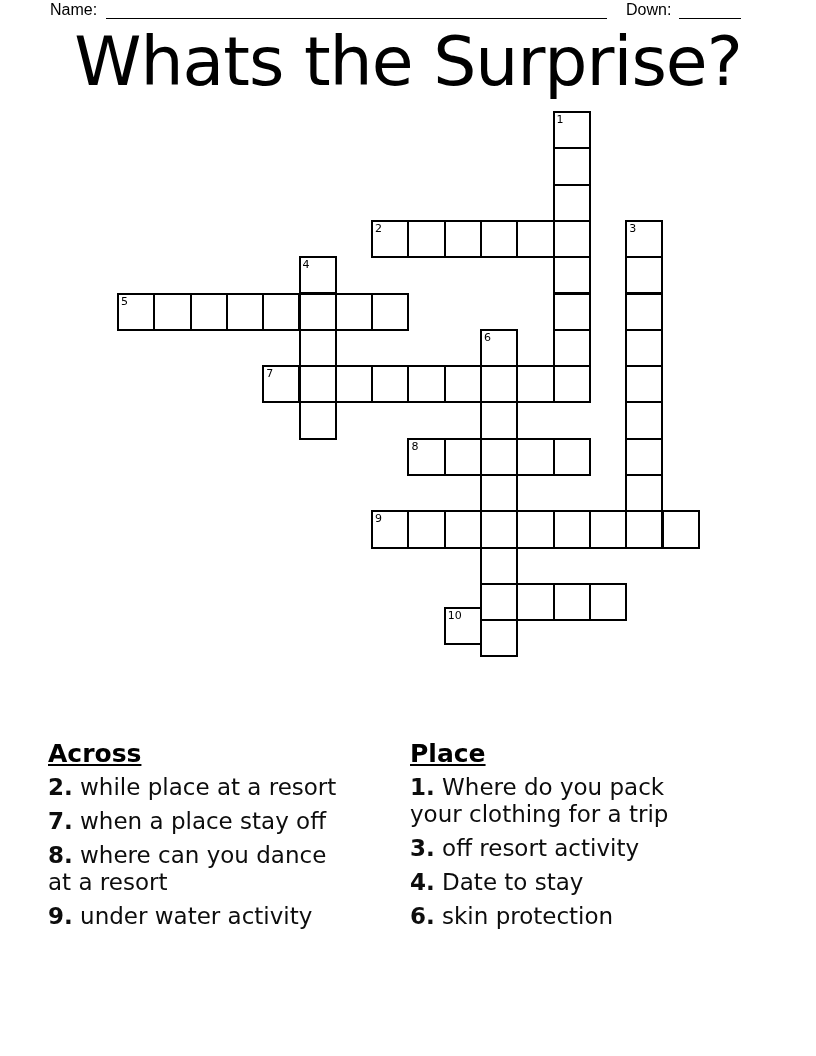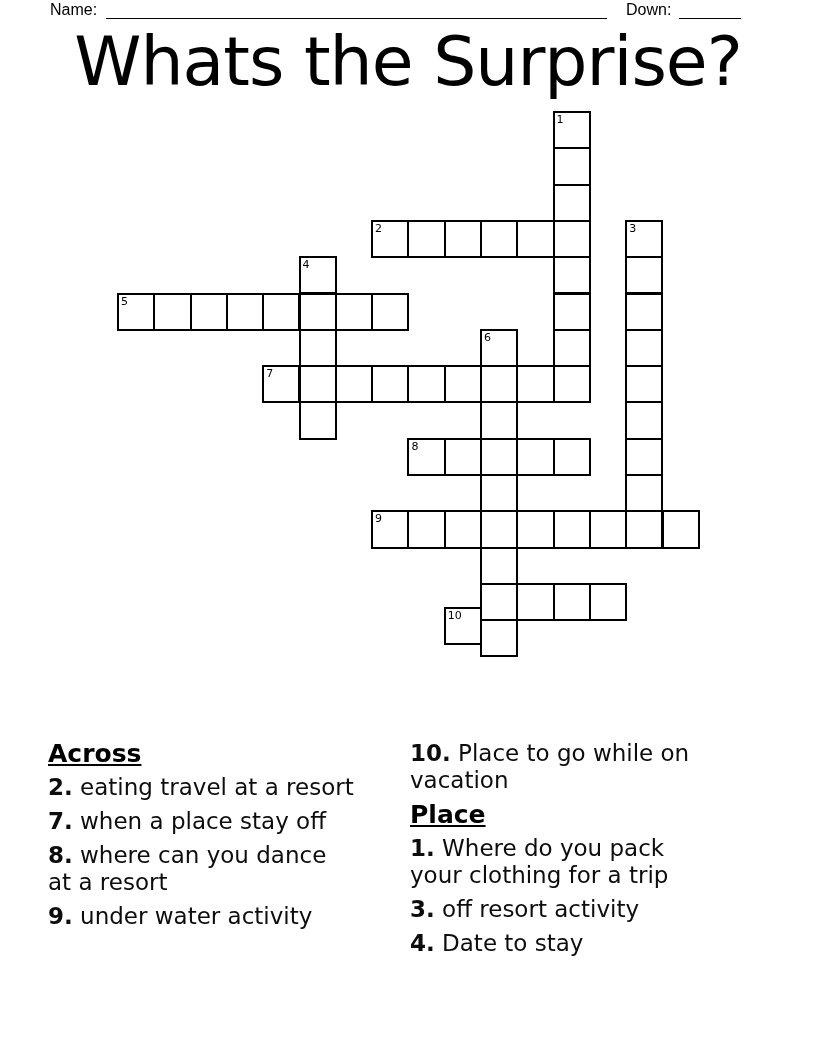--- a/index.html
+++ b/index.html
@@ -140,33 +140,30 @@
       <span class="num">10</span>
     </div>
     <div class="cell" style="left: 516.3px; top: 582.9px;"></div>
     <div class="cell" style="left: 552.6px; top: 582.9px;"></div>
     <div class="cell" style="left: 588.9px; top: 582.9px;"></div>
   </div>
 
 <div id="clues-left" class="cluecol">
   <div class="cluehdr">Across</div>
   <div id="across-list">
-      <div class="clue"><span class="cnum">2.</span><span> eating travel at a resort</span></div>
+      <div class="clue"><span class="cnum">2.</span><span> while place at a resort</span></div>
       <div class="clue"><span class="cnum">7.</span><span> when a place stay off</span></div>
       <div class="clue"><span class="cnum">8.</span><span> where can you dance
 at a resort</span></div>
       <div class="clue"><span class="cnum">9.</span><span> under water activity</span></div>
     </div>
 </div>
 
 <div id="clues-right" class="cluecol">
-  <div id="right-top-list">
-      <div class="clue"><span class="cnum">10.</span><span> Place to go while on
-vacation</span></div>
-    </div>
   <div class="cluehdr">Place</div>
   <div id="down-list">
       <div class="clue"><span class="cnum">1.</span><span> Where do you pack
 your clothing for a trip</span></div>
       <div class="clue"><span class="cnum">3.</span><span> off resort activity</span></div>
       <div class="clue"><span class="cnum">4.</span><span> Date to stay</span></div>
+      <div class="clue"><span class="cnum">6.</span><span> skin protection</span></div>
     </div>
 </div>
 
 </body></html>

